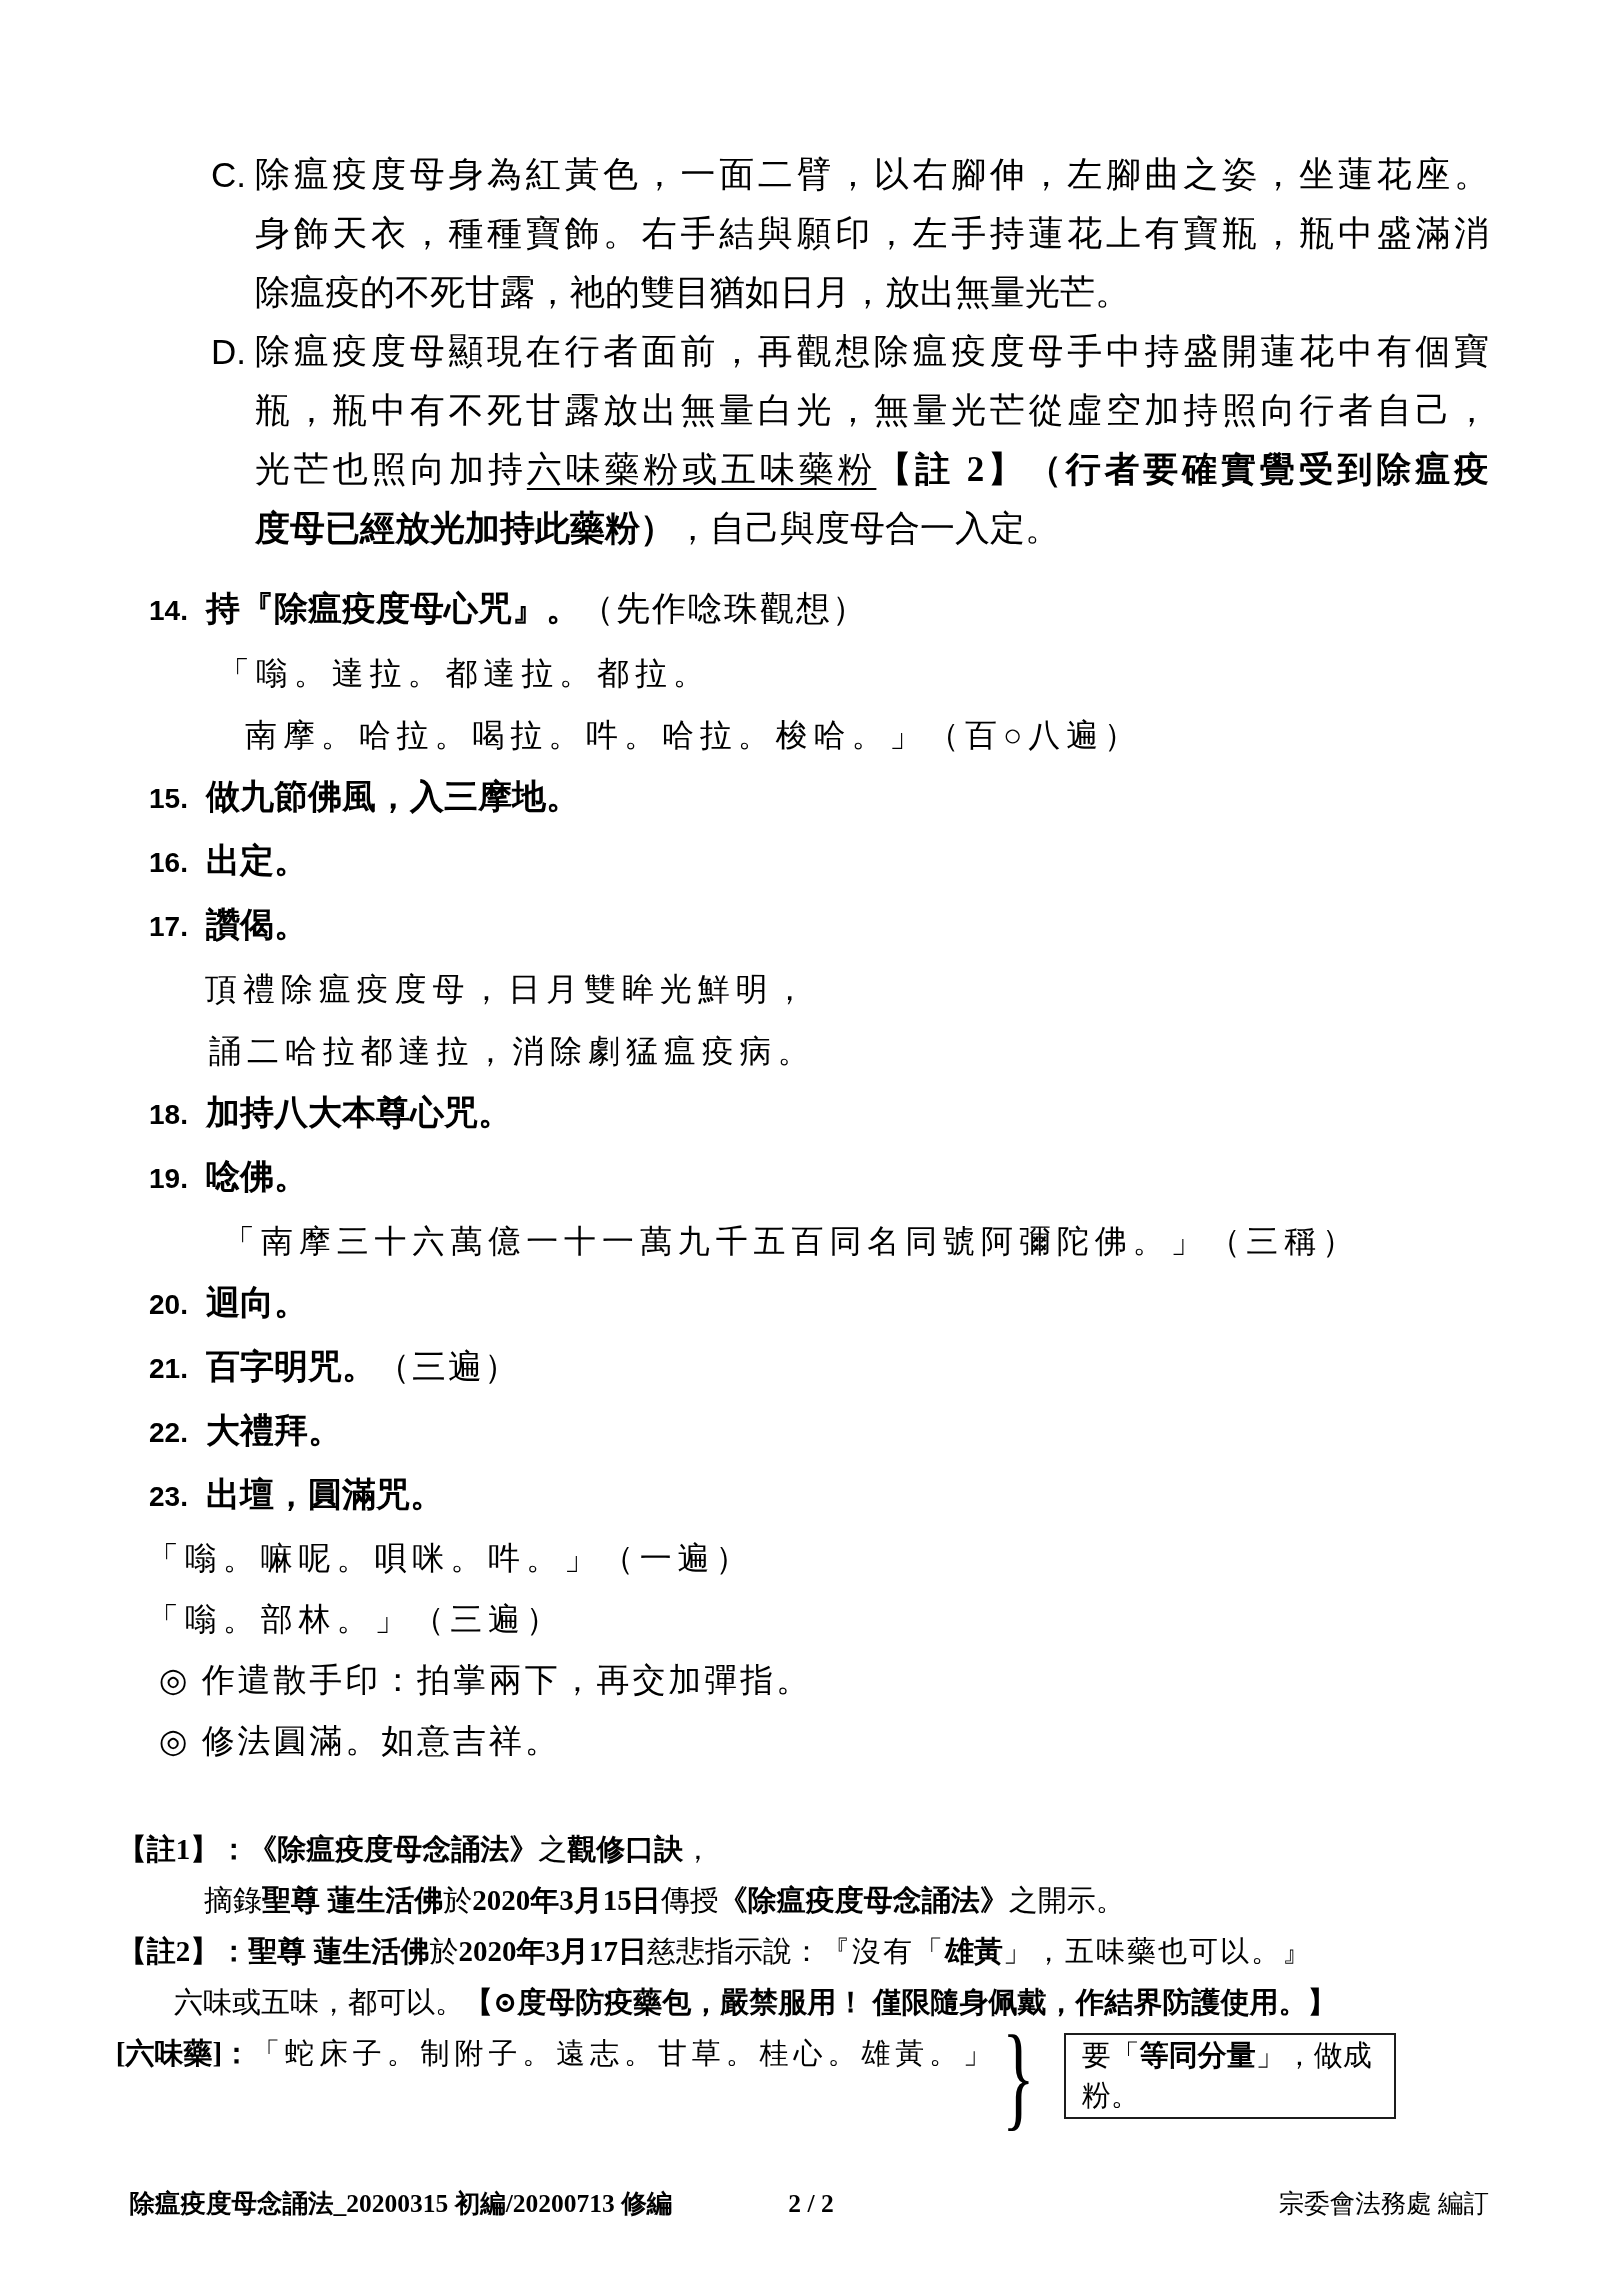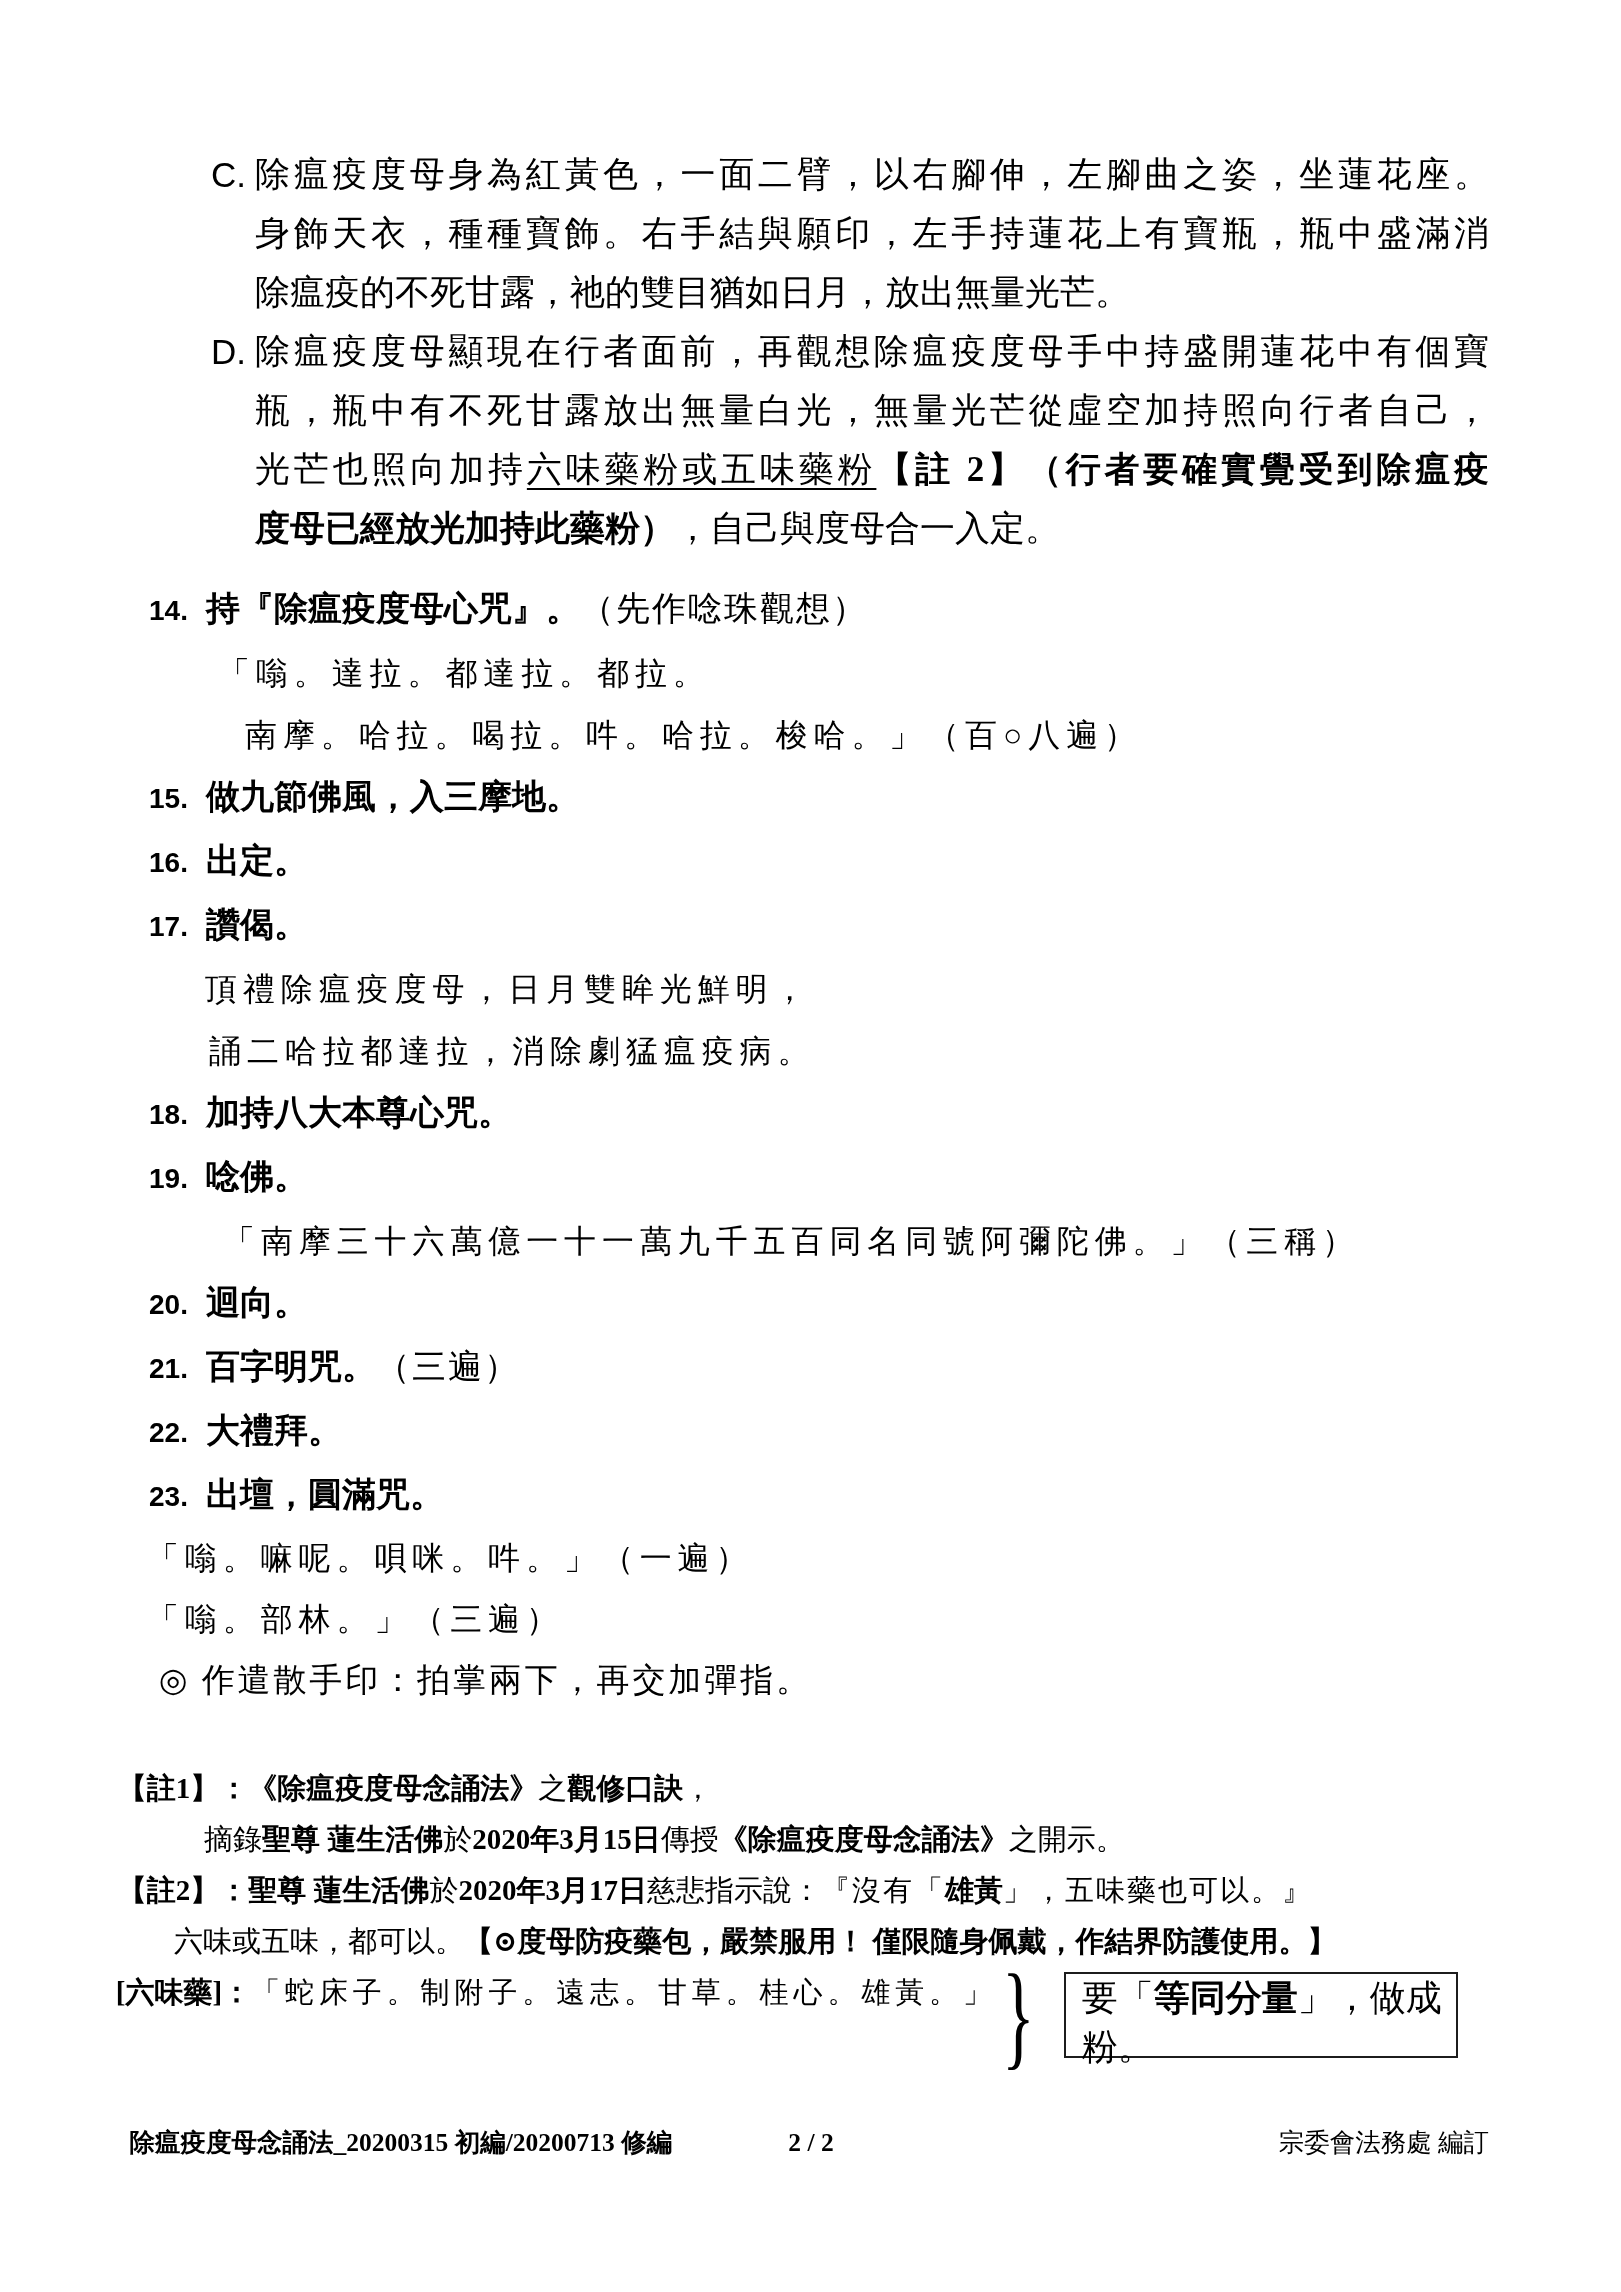--- a/index.html
+++ b/index.html
@@ -52,26 +52,26 @@
   .herb-line{line-height:51px;margin-left:7.8px;white-space:nowrap;}
   .herb-label{font-weight:bold;}
   .herb-text{letter-spacing:4.9px;}
   .herb-brace{
     position:absolute;left:894px;top:-9.8px;
     font-size:110px;line-height:116px;font-weight:normal;
     transform:scale(0.62,1.05);transform-origin:left center;
   }
   .herb-box{
     position:absolute;left:956px;top:5.9px;
-    width:394px;height:86px;
+    width:332px;height:86px;
     border:2.9px solid #1c1c1c;
     box-sizing:border-box;
-    display:flex;
+    display:flex;align-items:center;
     padding-left:15.7px;
-    font-size:36px;
+    font-size:29px;
   }
   
   .footer{margin-top:56px;position:relative;font-size:25.5px;line-height:35px;height:35px;}
   .footer-left{font-weight:bold;margin-left:21.6px;}
   .footer-center{position:absolute;left:703px;transform:translateX(-50%);top:0;font-weight:bold;}
   .footer-right{position:absolute;right:0;top:0;font-weight:normal;}
 </style>
 </head>
 <body>
 
@@ -112,20 +112,21 @@
       <div class="num-row"><span class="num-label">20.</span><span class="num-text"><span>迴向。</span></span></div>
       <div class="num-row"><span class="num-label">21.</span><span class="num-text"><span>百字明咒。</span><span class="seg-k">（三遍）</span></span></div>
       <div class="num-row"><span class="num-label">22.</span><span class="num-text"><span>大禮拜。</span></span></div>
       <div class="num-row"><span class="num-label">23.</span><span class="num-text"><span>出壇，圓滿咒。</span></span></div>
     </div>
 
   <div class="closing-block">
       <div class="closing-line kai">「嗡。嘛呢。唄咪。吽。」（一遍）</div>
       <div class="closing-line kai">「嗡。部林。」（三遍）</div>
       <div class="closing-line circ">◎ 作遣散手印：拍掌兩下，再交加彈指。</div>
+      <div class="closing-line circ">◎ 修法圓滿。如意吉祥。</div>
     </div>
 
   <div class="notes-block">
       <div class="note-line" style="margin-left: 9.8px;"><span class="seg-b">【註1】：</span><span class="seg-b">《除瘟疫度母念誦法》</span><span>之</span><span class="seg-b">觀修口訣</span><span>，</span></div>
       <div class="note-line" style="margin-left: 96px;"><span>摘錄</span><span class="seg-b">聖尊 蓮生活佛</span><span>於</span><span class="seg-b">2020年3月15日</span><span>傳授</span><span class="seg-b">《除瘟疫度母念誦法》</span><span>之開示。</span></div>
       <div class="note-line" style="margin-left: 9.8px;"><span class="seg-b">【註2】：</span><span class="seg-b">聖尊 蓮生活佛</span><span>於</span><span class="seg-b">2020年3月17日</span><span>慈悲指示說：</span><span class="seg-k">『沒有「</span><span class="seg-b">雄黃</span><span class="seg-k">」，五味藥也可以。』</span></div>
       <div class="note-line" style="margin-left: 66px;"><span>六味或五味，都可以。</span><span class="seg-b">【⊙度母防疫藥包，嚴禁服用！ 僅限隨身佩戴，作結界防護使用。】</span></div>
     </div>
 
   <div class="herbs-block">

